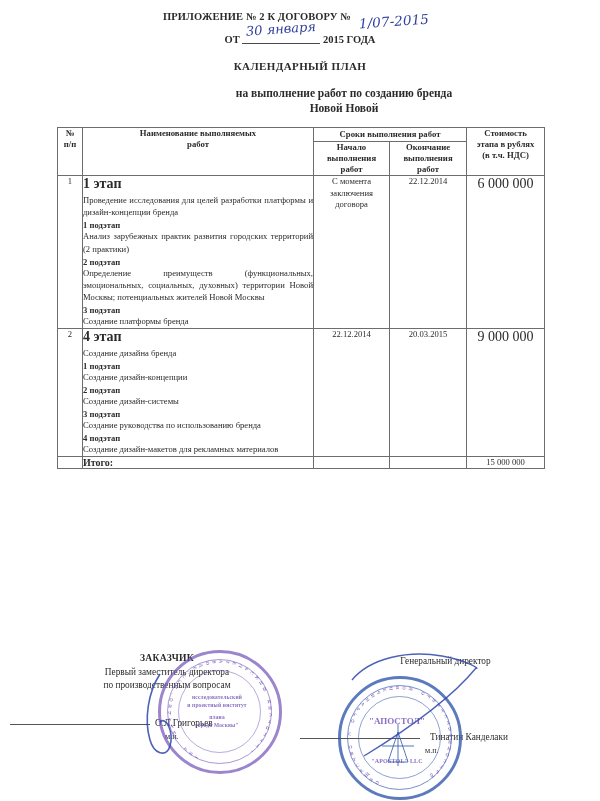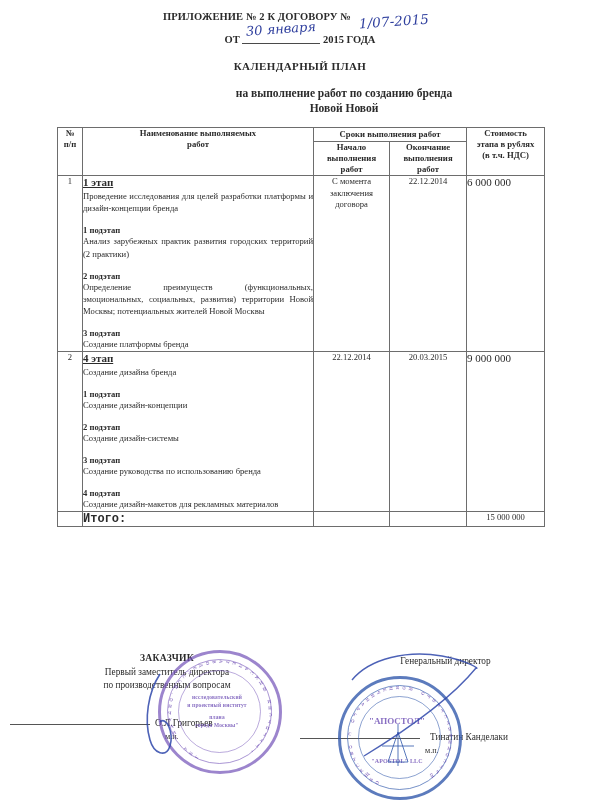--- a/index.html
+++ b/index.html
@@ -118,47 +118,45 @@
     padding-top: 5px;
     font-size: 8.6px;
   }
   .date-cell {
     text-align: center;
     padding-top: 5px;
     font-size: 8.6px;
     line-height: 11.5px;
   }
   .cost-cell {
-    text-align: left;
+    text-align: center;
     padding-top: 5px;
-    font-size: 11px;
+    font-size: 14px;
   }
   .stage-head {
     font-weight: bold;
-    text-decoration: underline;
     margin-bottom: 2px;
-    font-size: 11px;
+    font-size: 14px;
   }
   .sub-head {
     font-weight: bold;
-    margin-top: 11px;
+    margin-top: 2px;
     font-size: 8.6px;
   }
   .body-par {
     text-align: justify;
     line-height: 12.2px;
     margin: 0;
     font-size: 8.6px;
   }
   .body-par.plain { text-align: left; }
   .total-label {
     font-weight: bold;
     padding: 4px 5px 5px 5px;
-    font-size: 12px;
-    font-family: Liberation Mono, monospace;
+    font-size: 10px;
   }
   .total-val {
     text-align: center;
     padding: 4px 0 5px 0;
     font-size: 8.6px;
   }
 
   
   .sig-area {
     position: absolute;
@@ -306,21 +304,21 @@
     <tbody>
 
       <tr>
         <td class="num-cell">1</td>
         <td class="cell-pad">
           <div class="stage-head">1 этап</div>
           <div class="body-par">Проведение исследования для целей разработки платформы и дизайн-концепции бренда</div>
           <div class="sub-head">1 подэтап</div>
           <div class="body-par">Анализ зарубежных практик развития городских территорий (2 практики)</div>
           <div class="sub-head">2 подэтап</div>
-          <div class="body-par">Определение преимуществ (функциональных, эмоциональных, социальных, развития) территории Новой Москвы; потенциальных жителей Новой Москвы</div>
+          <div class="body-par">Определение преимуществ (функциональных, эмоциональных, социальных, духовных) территории Новой Москвы; потенциальных жителей Новой Москвы</div>
           <div class="sub-head">3 подэтап</div>
           <div class="body-par plain">Создание платформы бренда</div>
         </td>
         <td class="date-cell">С момента заключения договора</td>
         <td class="date-cell">22.12.2014</td>
         <td class="cost-cell">6 000 000</td>
       </tr>
 
       <tr>
         <td class="num-cell">2</td>

